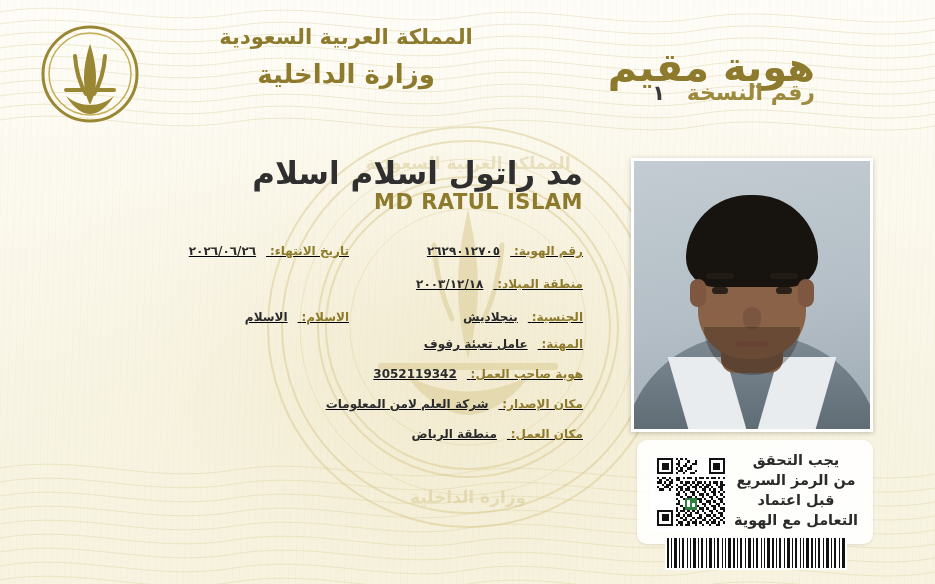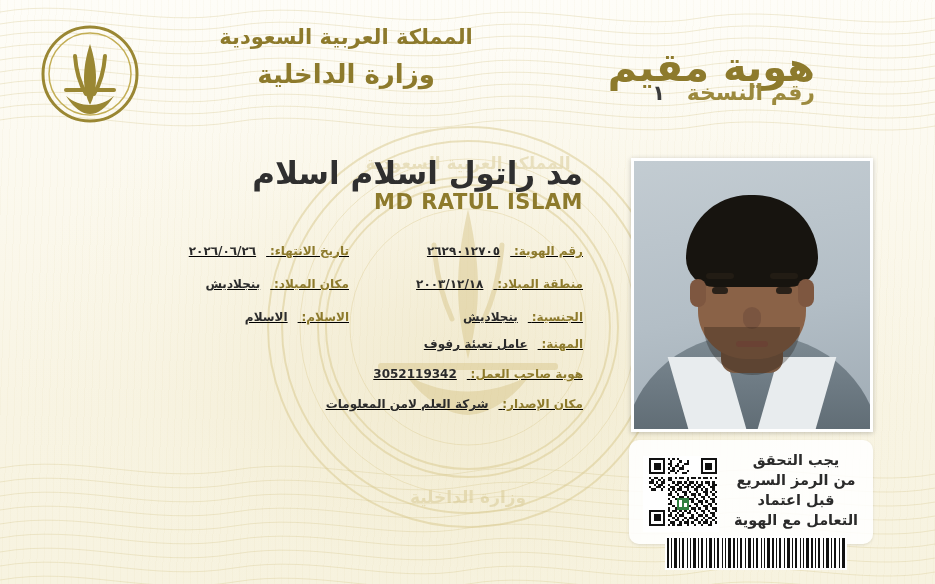--- a/index.html
+++ b/index.html
@@ -284,21 +284,20 @@
   
   .verify {
     position: absolute;
     right: 62px;
     top: 440px;
     width: 236px;
     height: 104px;
     background: rgba(255,255,255,0.88);
     border-radius: 10px;
     box-shadow: 0 1px 3px rgba(0,0,0,0.10);
-    padding-left: 8px;
   }
   .verify-text {
     position: absolute;
     right: 12px;
     top: 10px;
     width: 130px;
     text-align: center;
     font-size: 14.5px;
     font-weight: bold;
     color: #2b2b2b;
@@ -465,31 +464,31 @@
   <div class="field right" style="top:368px;">
     <span class="lbl">هوية صاحب العمل:</span>
     <span class="val">3052119342</span>
   </div>
 
   <div class="field right" style="top:398px;">
     <span class="lbl">مكان الإصدار:</span>
     <span class="val">شركة العلم لامن المعلومات</span>
   </div>
 
+  <div class="field right" style="top:428px;">
+    <span class="lbl">مكان العمل:</span>
+    <span class="val">منطقة الرياض</span>
+  </div>
 
 
   <div class="field" style="top:245px; right:586px;">
     <span class="lbl">تاريخ الانتهاء:</span>
     <span class="val">٢٠٢٦/٠٦/٢٦</span>
   </div>
 
-  <div class="field" style="top:278px; right:586px;">
-    <span class="lbl">مكان الميلاد:</span>
-    <span class="val">بنجلاديش</span>
-  </div>
 
   <div class="field" style="top:311px; right:586px;">
     <span class="lbl">الاسلام:</span>
     <span class="val">الاسلام</span>
   </div>
 
   <div class="verify">
     <div class="verify-text">
       <div>يجب التحقق</div>
       <div>من الرمز السريع</div>

